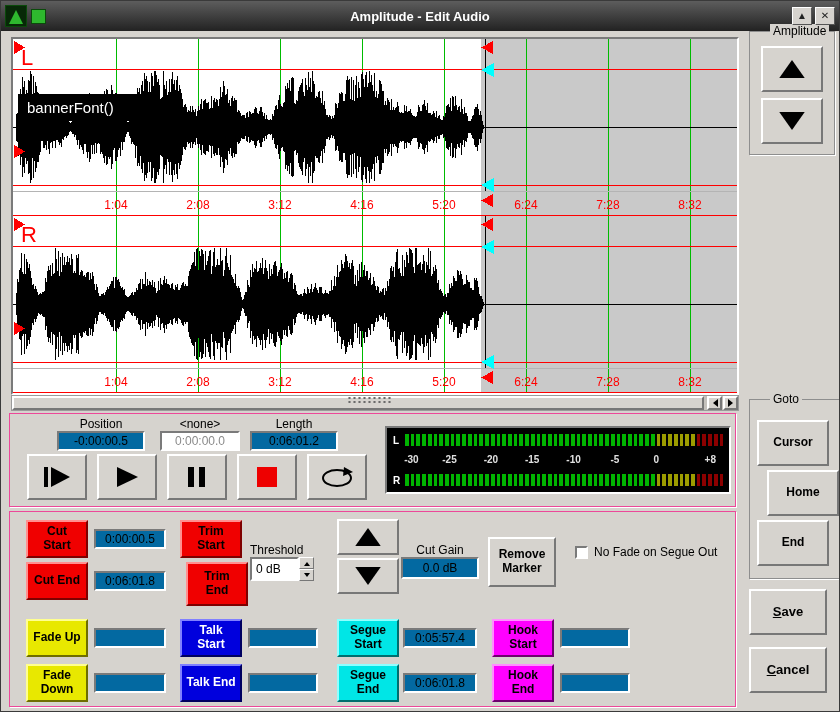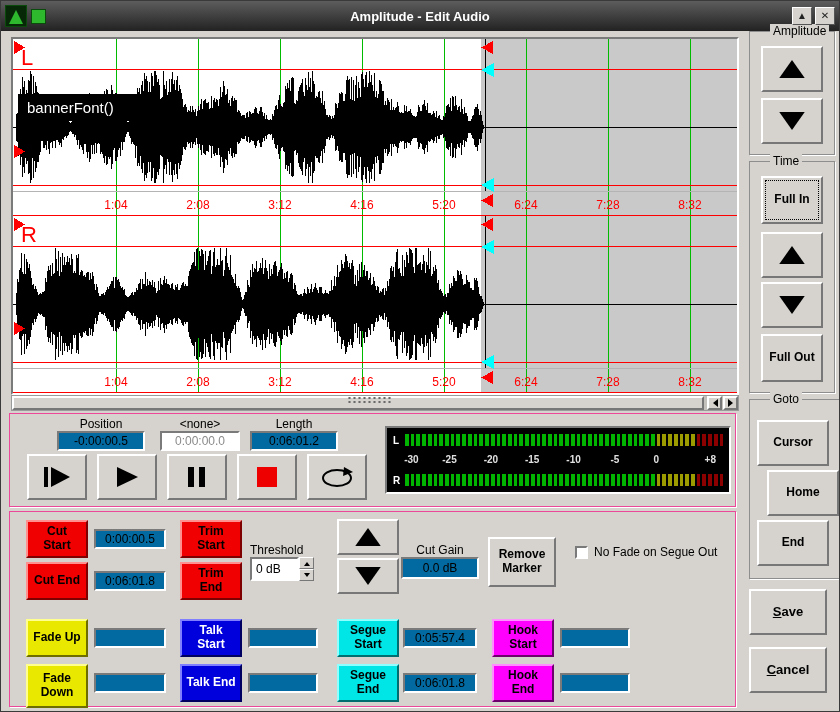--- a/index.html
+++ b/index.html
@@ -399,21 +399,21 @@
     </div>
   </div>
 
   <div class="etched" style="left:8px;top:510px;width:727px;height:196px;">
     <button class="btn btn-red" style="left:16px;top:8px;width:62px;height:38px;">Cut Start</button>
     <input class="field" style="left: 84px; top: 17px; width: 72px; height: 20px;" readonly="" value="0:00:00.5">
     <button class="btn btn-red" style="left:16px;top:50px;width:62px;height:38px;">Cut End</button>
     <input class="field" style="left: 84px; top: 59px; width: 72px; height: 20px;" readonly="" value="0:06:01.8">
 
     <button class="btn btn-red" style="left:170px;top:8px;width:62px;height:38px;">Trim Start</button>
-    <button class="btn btn-red" style="left:170px;top:50px;width:62px;height:38px;">Trim End</button>
+    <button class="btn btn-red" style="left:176px;top:50px;width:62px;height:44px;">Trim End</button>
     <div class="lbl-left" style="left:240px;top:31px;width:70px;">Threshold</div>
     <div class="spinbox" style="left:240px;top:45px;width:64px;height:24px;">
       <input class="spin-input" readonly="" value="0 dB" style="">
       <div class="spin-btns">
         <button class="spin-b">
             <i class="tri-up"></i>
           </button>
         <button class="spin-b">
             <i class="tri-down"></i>
           </button>
@@ -435,21 +435,21 @@
 
     <button class="btn" style="left:478px;top:25px;width:68px;height:50px;">Remove Marker</button>
 
     <div class="cbrow" style="left:565px;top:33px;">
       <span class="cb"></span>
       <span class="cb-label">No Fade on Segue Out</span>
     </div>
 
     <button class="btn btn-yellow" style="left:16px;top:107px;width:62px;height:38px;">Fade Up</button>
     <input class="field" style="left: 84px; top: 116px; width: 72px; height: 20px;" readonly="" value="">
-    <button class="btn btn-yellow" style="left:16px;top:152px;width:62px;height:44px;">Fade Down</button>
+    <button class="btn btn-yellow" style="left:16px;top:152px;width:62px;height:38px;">Fade Down</button>
     <input class="field" style="left: 84px; top: 161px; width: 72px; height: 20px;" readonly="" value="">
 
     <button class="btn btn-blue" style="left:170px;top:107px;width:62px;height:38px;">Talk Start</button>
     <input class="field" style="left: 238px; top: 116px; width: 70px; height: 20px;" readonly="" value="">
     <button class="btn btn-blue" style="left:170px;top:152px;width:62px;height:38px;">Talk End</button>
     <input class="field" style="left: 238px; top: 161px; width: 70px; height: 20px;" readonly="" value="">
 
     <button class="btn btn-cyan" style="left:327px;top:107px;width:62px;height:38px;">Segue Start</button>
     <input class="field" style="left: 393px; top: 116px; width: 74px; height: 20px;" readonly="" value="0:05:57.4">
     <button class="btn btn-cyan" style="left:327px;top:152px;width:62px;height:38px;">Segue End</button>
@@ -468,35 +468,20 @@
           <polygon points="16,1 30,21 2,21"></polygon>
         </svg>
     </button>
     <button class="btn" style="left:11px;top:66px;width:62px;height:46px;">
       <svg width="30" height="20" viewBox="0 0 32 22">
           <polygon points="2,1 30,1 16,21"></polygon>
         </svg>
     </button>
   </div>
 
-  <div class="groupbox" style="left:748px;top:160px;width:86px;height:232px;">
-    <span class="gb-title">Time</span>
-    <button class="btn focused" style="left:11px;top:14px;width:62px;height:48px;">Full In</button>
-    <button class="btn" style="left:11px;top:70px;width:62px;height:46px;">
-      <svg width="30" height="20" viewBox="0 0 32 22">
-          <polygon points="16,1 30,21 2,21"></polygon>
-        </svg>
-    </button>
-    <button class="btn" style="left:11px;top:120px;width:62px;height:46px;">
-      <svg width="30" height="20" viewBox="0 0 32 22">
-          <polygon points="2,1 30,1 16,21"></polygon>
-        </svg>
-    </button>
-    <button class="btn" style="left:11px;top:172px;width:62px;height:48px;">Full Out</button>
-  </div>
 
   <div class="groupbox" style="left:748px;top:398px;width:109px;height:180px;">
     <span class="gb-title">Goto</span>
     <button class="btn" style="left:7px;top:20px;width:72px;height:46px;">Cursor</button>
     <button class="btn" style="left:17px;top:70px;width:72px;height:46px;">Home</button>
     <button class="btn" style="left:7px;top:120px;width:72px;height:46px;">End</button>
   </div>
 
   <button class="btn" style="position:absolute;left:748px;top:588px;width:78px;height:46px;font-size:13px;"><u>S</u>ave</button>
   <button class="btn" style="position:absolute;left:748px;top:646px;width:78px;height:46px;font-size:13px;"><u>C</u>ancel</button>

